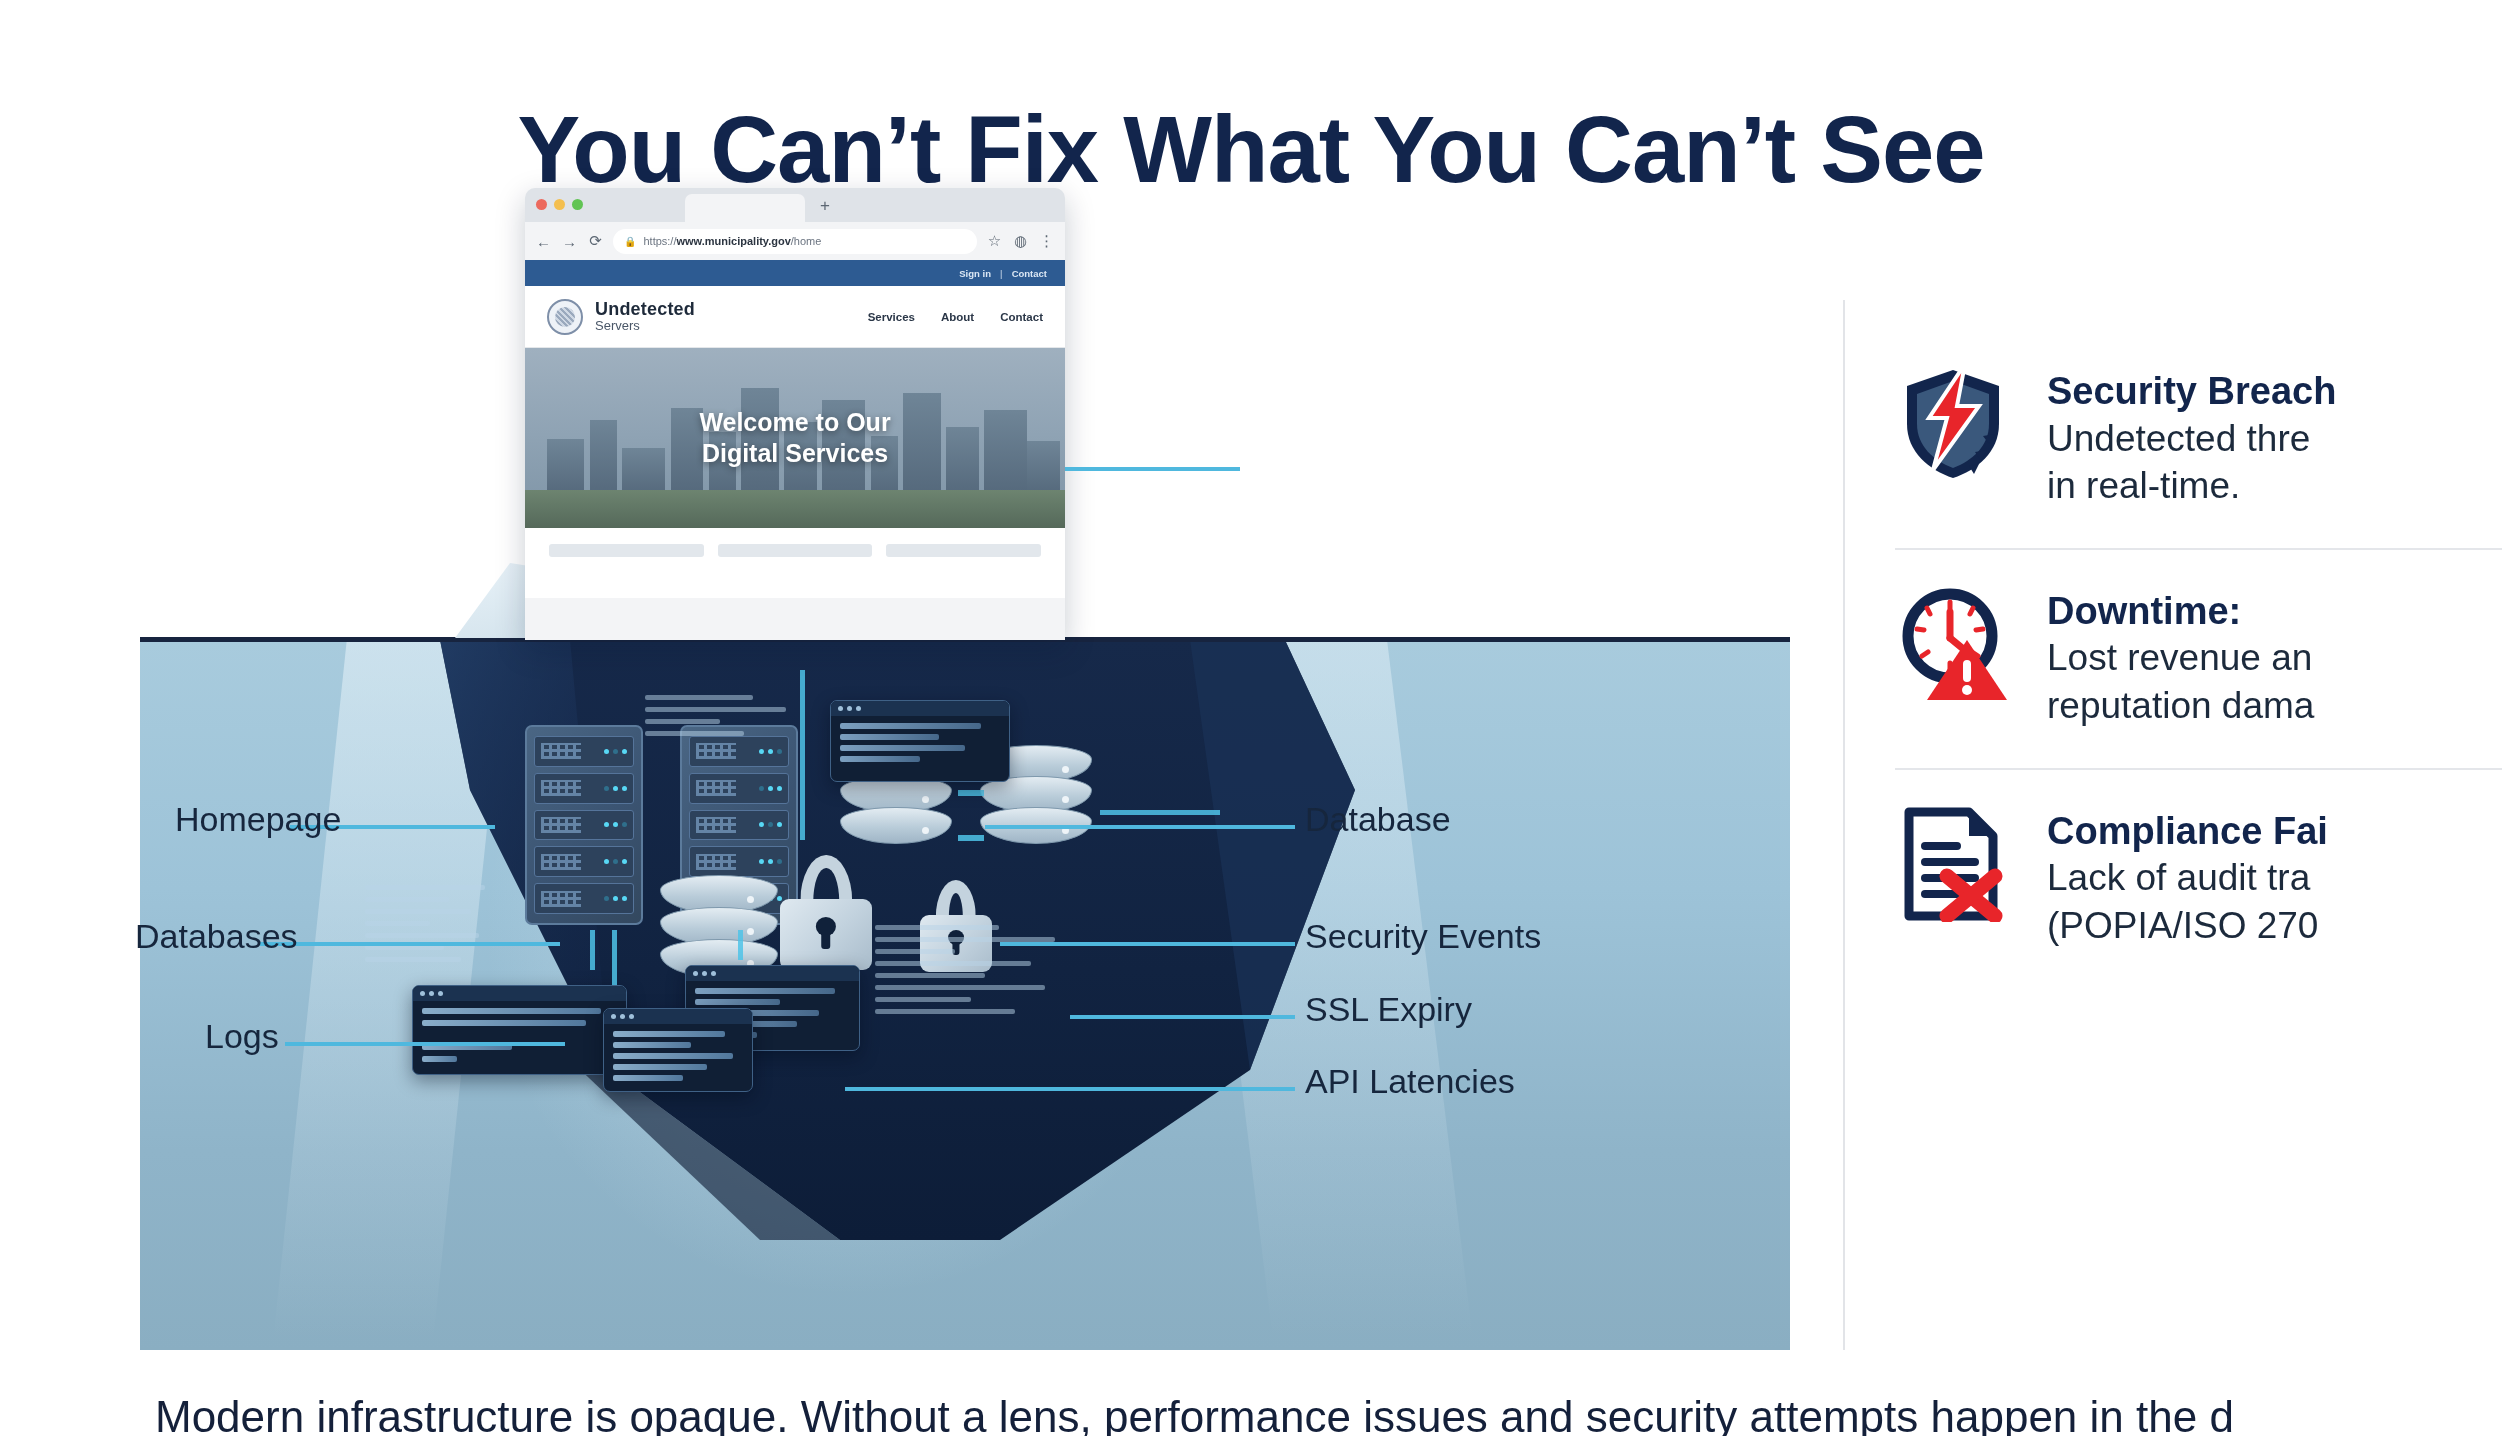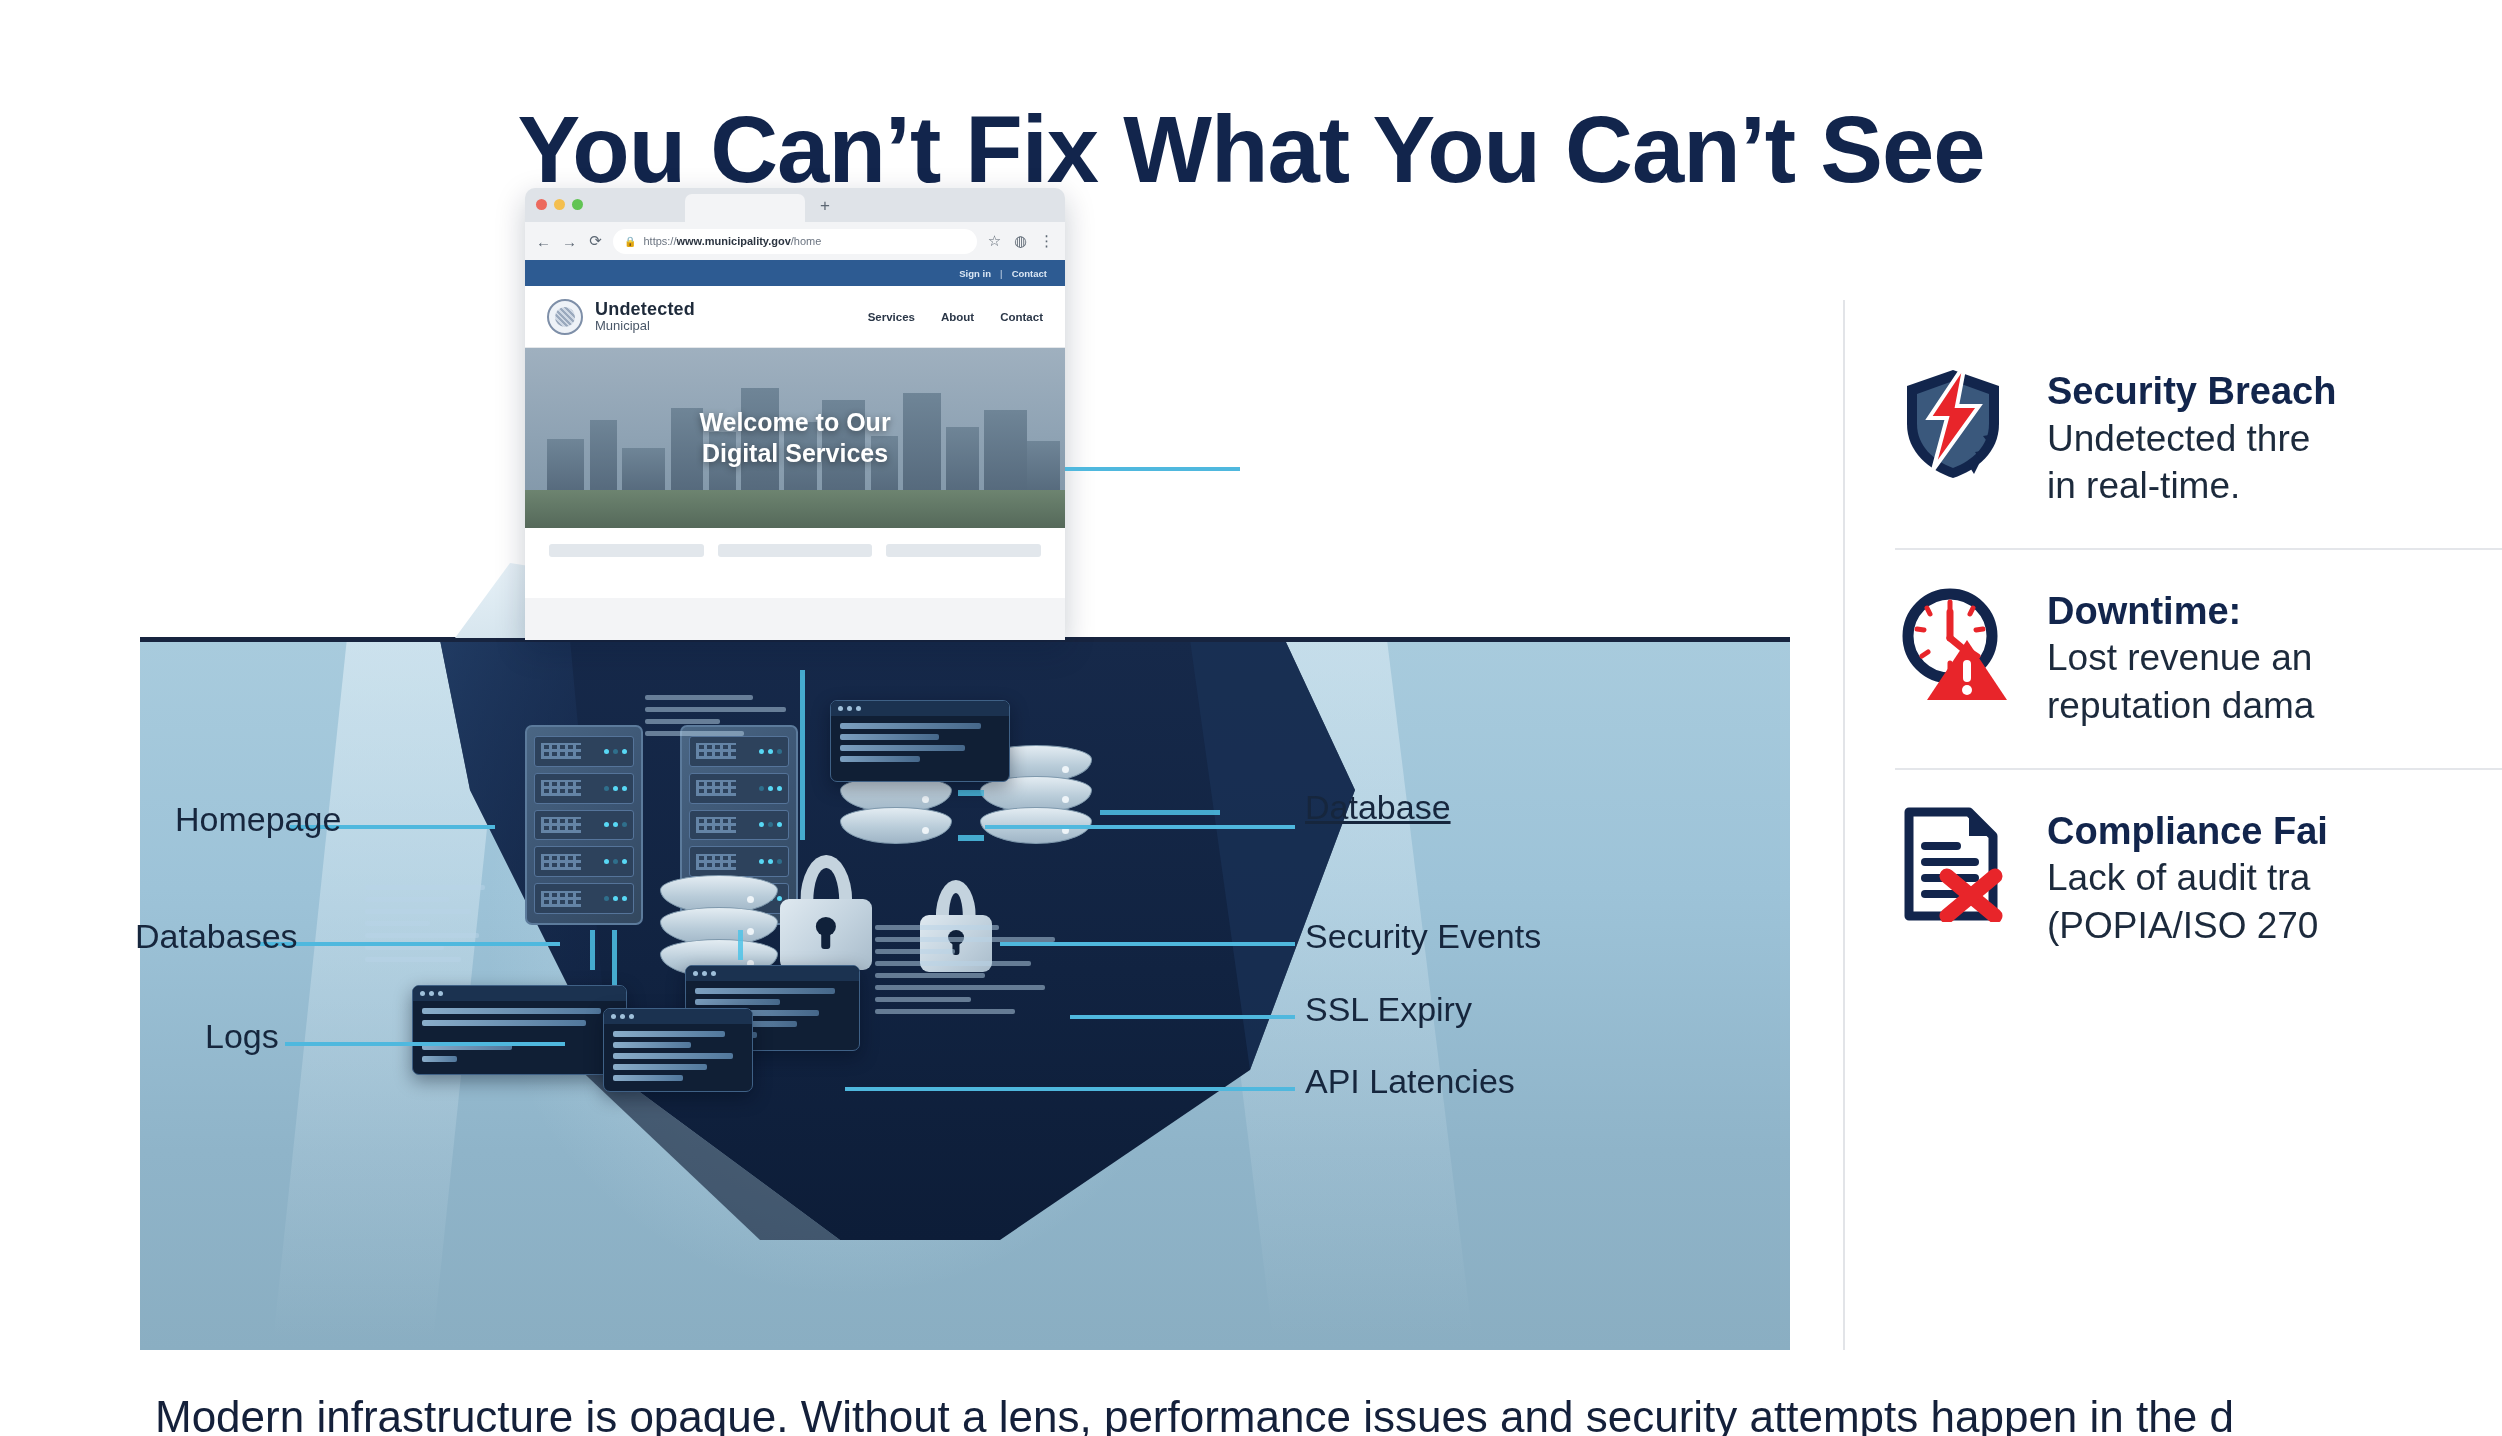--- a/index.html
+++ b/index.html
@@ -504,21 +504,21 @@
         <span>Sign in</span>
         <span class="sep">|</span>
         <span>Contact</span>
       </div>
       <div class="b-header">
         <div class="seal">
             <i></i>
           </div>
         <div class="brand">
           <div class="b1">Undetected</div>
-          <div class="b2">Municipal</div>
+          <div class="b2">Servers</div>
         </div>
         <div class="b-nav">
           <span>Services</span>
           <span>About</span>
           <span>Contact</span>
         </div>
       </div>
       <div class="b-hero">
         <div class="sky"></div>
         <div class="city">
@@ -554,21 +554,21 @@
     <div class="lead" style="left:150px; top:525px; width:205px;"></div>
     <div class="lbl" style="left:35px; top:500px;">Homepage</div>
 
     <div class="lead" style="left:120px; top:642px; width:300px;"></div>
     <div class="lbl" style="left:-5px; top:617px;">Databases</div>
 
     <div class="lead" style="left:145px; top:742px; width:280px;"></div>
     <div class="lbl" style="left:65px; top:717px;">Logs</div>
 
     <div class="lead" style="left:845px; top:525px; width:310px;"></div>
-    <div class="lbl" style="left:1165px; top:488px;text-decoration:underline;">Database</div>
+    <div class="lbl" style="left:1165px; top:500px;">Database</div>
 
     <div class="lead" style="left:860px; top:642px; width:295px;"></div>
     <div class="lbl" style="left:1165px; top:617px;">Security Events</div>
 
     <div class="lead" style="left:930px; top:715px; width:225px;"></div>
     <div class="lbl" style="left:1165px; top:690px;">SSL Expiry</div>
 
     <div class="lead" style="left:705px; top:787px; width:450px;"></div>
     <div class="lbl" style="left:1165px; top:762px;">API Latencies</div>
   </div>

